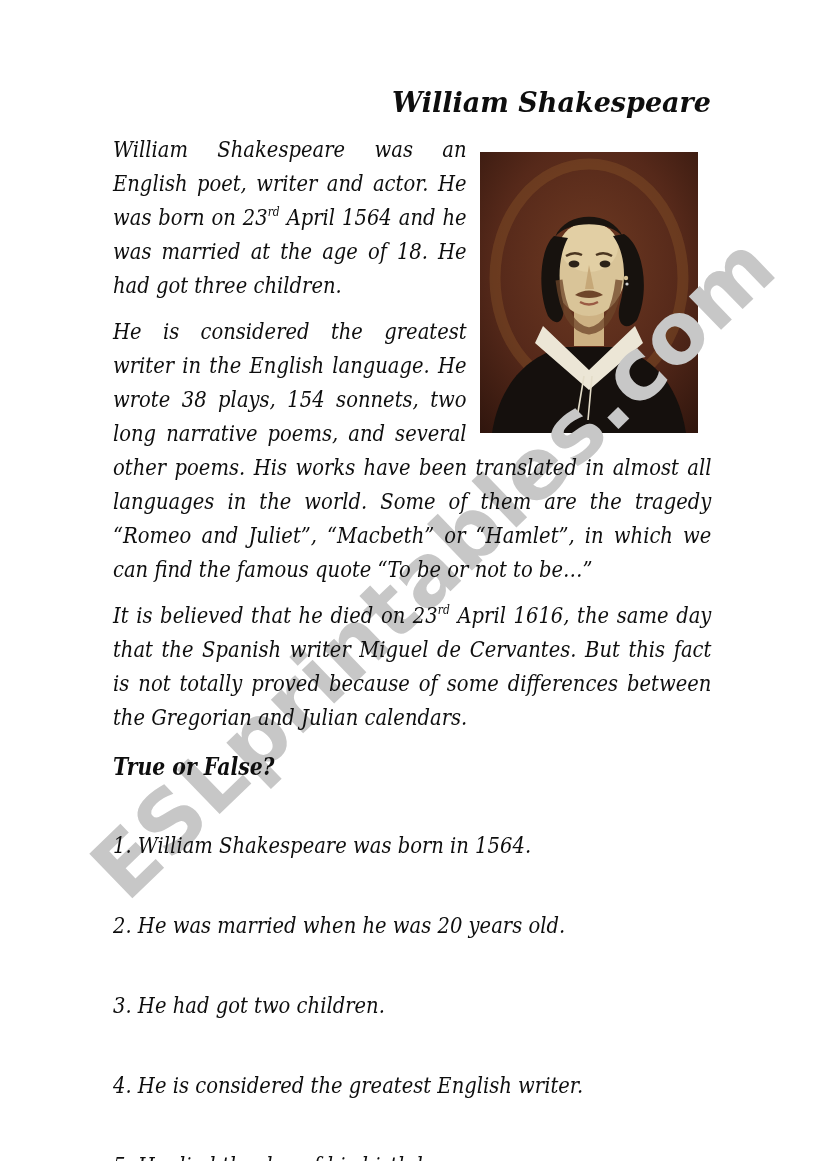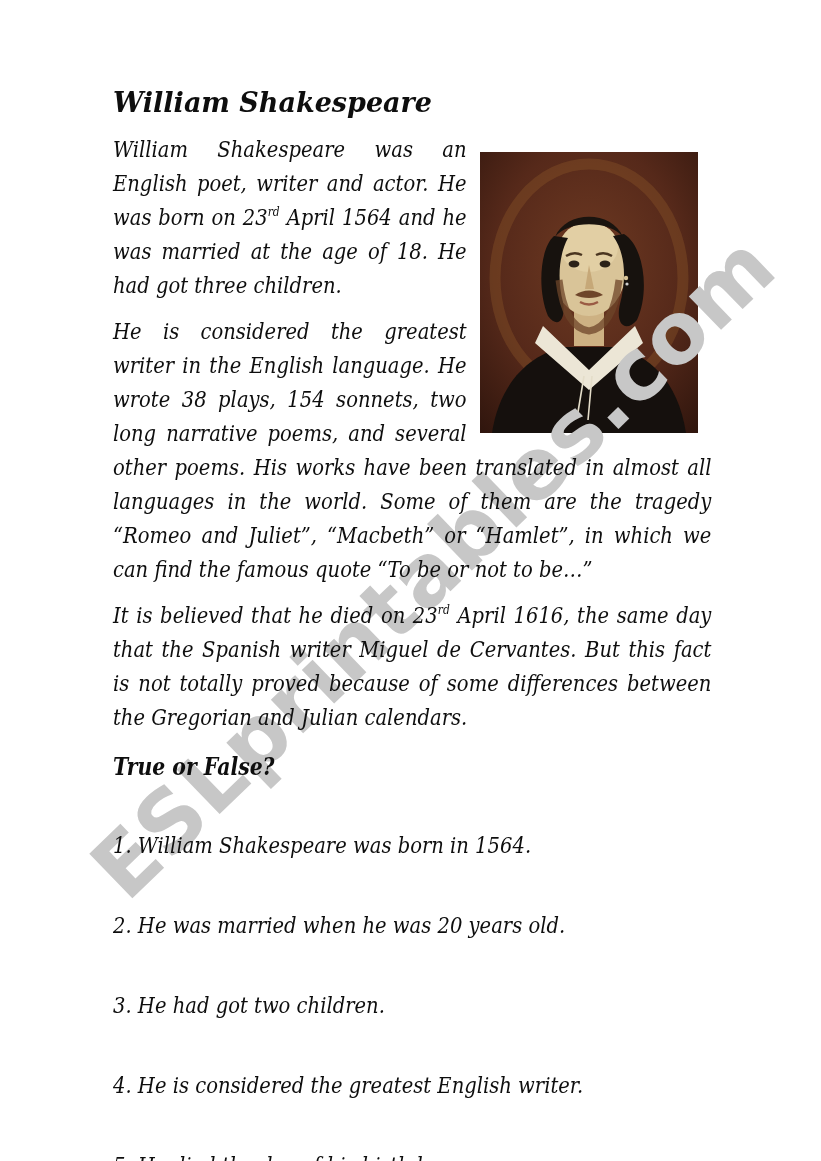--- a/index.html
+++ b/index.html
@@ -41,21 +41,21 @@
   .content{
     position:relative;z-index:3;
     padding:84px 110px 0 113px;
   }
   .title{
     margin:0 0 10px 0;
     font-size:27px;
     line-height:38px;
     font-weight:bold;
     font-style:italic;
-    text-align:left;
+    text-align:right;
   }
   
   .article{
     width:704px;
     transform:scaleX(0.85);
     transform-origin:0 0;
     font-style:italic;
     font-size:23px;
     line-height:34px;
   }

